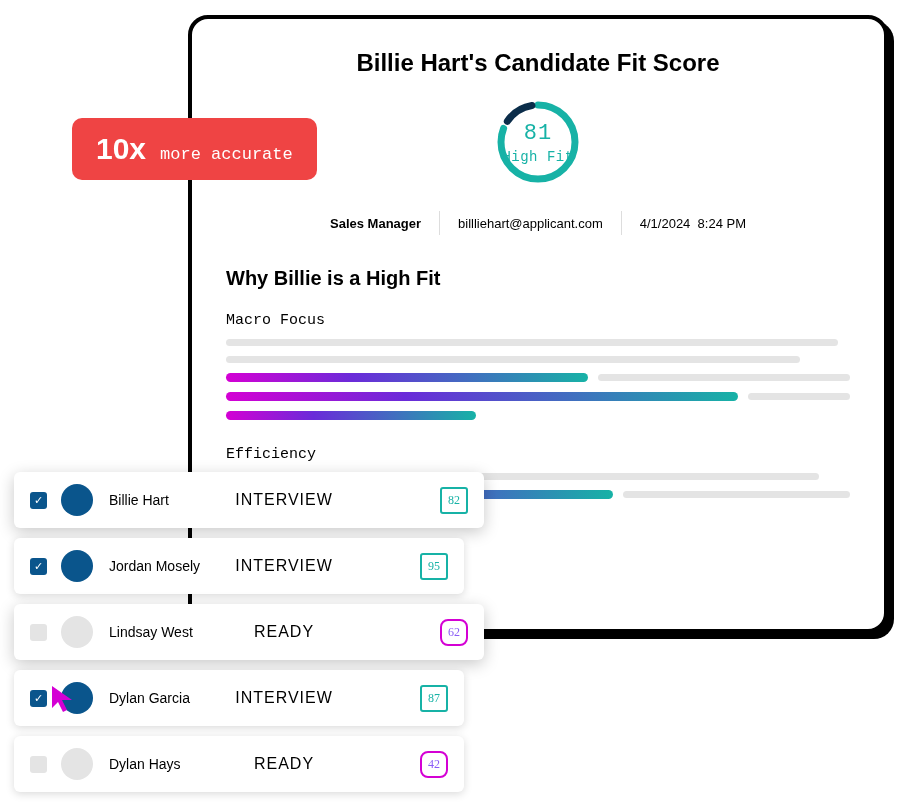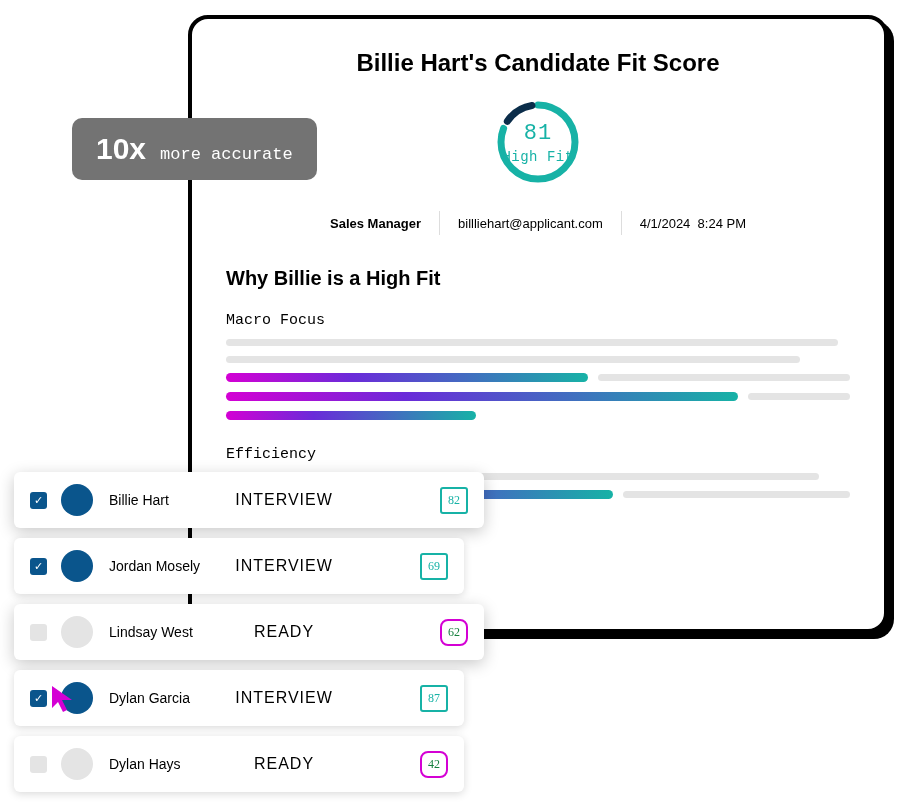--- a/index.html
+++ b/index.html
@@ -98,21 +98,21 @@
   .bar-tail {
     height: 7px;
     background: #e4e4e4;
     border-radius: 4px;
   }
   
   .badge {
     position: absolute;
     top: 118px;
     left: 72px;
-    background: #737373;
+    background: #ef4444;
     color: #fff;
     border-radius: 10px;
     padding: 14px 24px;
     display: flex;
     align-items: baseline;
     gap: 14px;
   }
   .badge-big { font-size: 30px; font-weight: 700; }
   .badge-txt { font-size: 17px; font-family: "Courier New", monospace; }
   
@@ -159,21 +159,21 @@
   .status { font-size: 16px; letter-spacing: 1px; width: 110px; text-align: center; }
   .score-box {
     border: 2px solid;
     border-radius: 3px;
     padding: 4px 6px;
     font-size: 12px;
     font-family: Liberation Serif, serif;
     margin-left: auto;
   }
   .score-teal { border-color: #17b2a6; color: #17b2a6; }
-  .score-mag { border-color: #d400d4; color: #15803d; border-radius: 8px; }
+  .score-mag { border-color: #d400d4; color: #8b5cf6; border-radius: 8px; }
   .cursor {
     position: absolute;
     top: 684px;
     left: 50px;
     z-index: 5;
   }
 </style>
 </head>
 <body>
 
@@ -237,21 +237,21 @@
       <div class="avatar blue"></div>
       <div class="cand-name">Billie Hart</div>
       <div class="status">INTERVIEW</div>
       <div class="score-box score-teal">82</div>
     </div>
     <div class="row">
       <div class="chk on">✓</div>
       <div class="avatar blue"></div>
       <div class="cand-name">Jordan Mosely</div>
       <div class="status">INTERVIEW</div>
-      <div class="score-box score-teal">69</div>
+      <div class="score-box score-teal">95</div>
     </div>
     <div class="row popped">
       <div class="chk off"></div>
       <div class="avatar gray"></div>
       <div class="cand-name">Lindsay West</div>
       <div class="status">READY</div>
       <div class="score-box score-mag">62</div>
     </div>
     <div class="row">
       <div class="chk on">✓</div>

